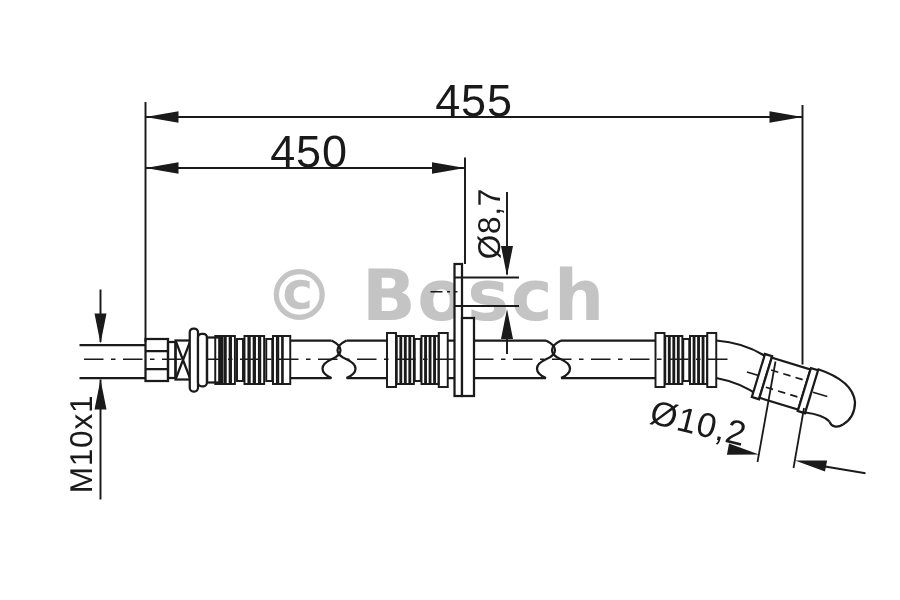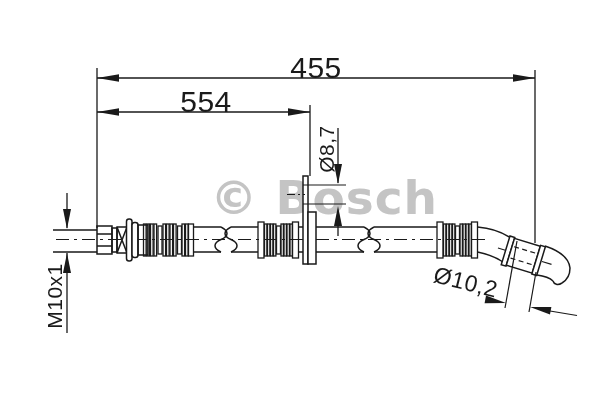--- a/index.html
+++ b/index.html
@@ -2,21 +2,21 @@
 <html><head>
 <meta charset="utf-8">
 <style>
   html,body{margin:0;padding:0;background:#fff;}
   #stage{
     position:relative;width:600px;height:400px;background:#fff;overflow:hidden;
     font-family:"Liberation Sans",sans-serif;color:#1a1a1a;
   }
   .wm{
     position:absolute;left:176px;top:170px;width:262px;height:56px;line-height:56px;
-    text-align:right;font-family:"DejaVu Sans",sans-serif;font-weight:bold;
+    text-align:left;font-family:"DejaVu Sans",sans-serif;font-weight:bold;
     font-size:47px;letter-spacing:1px;color:#c4c4c4;z-index:1;user-select:none;white-space:nowrap;
   }
   svg.art{position:absolute;left:0;top:0;z-index:2;}
   .dim{
     position:absolute;z-index:3;font-size:30px;letter-spacing:.5px;color:#1a1a1a;
     text-align:center;white-space:nowrap;
   }
   .dim-455{left:276px;top:51px;width:80px;}
   .dim-318{left:166px;top:85px;width:80px;}
   .dim-87{left:300px;top:138px;width:52px;height:22px;font-size:21px;transform:rotate(-90deg);}
@@ -169,17 +169,17 @@
     <g stroke-width="1.2">
       <path d="M517,241 L505,308"></path>
       <path d="M536,272 L529,312"></path>
       <polygon fill="#1a1a1a" stroke="none" points="506,303 484.6,303.2 486,295.6"></polygon>
       <polygon fill="#1a1a1a" stroke="none" points="530,307 550,314.4 551.4,307"></polygon>
       <path d="M550,311 L577,315.5"></path>
     </g>
   </svg>
 
   <div class="dim dim-455">455</div>
-  <div class="dim dim-318">554</div>
+  <div class="dim dim-318">450</div>
   <div class="dim dim-87">Ø8,7</div>
   <div class="dim dim-m10">M10x1</div>
   <div class="dim dim-102">Ø10,2</div>
 </div>
 
 </body></html>

